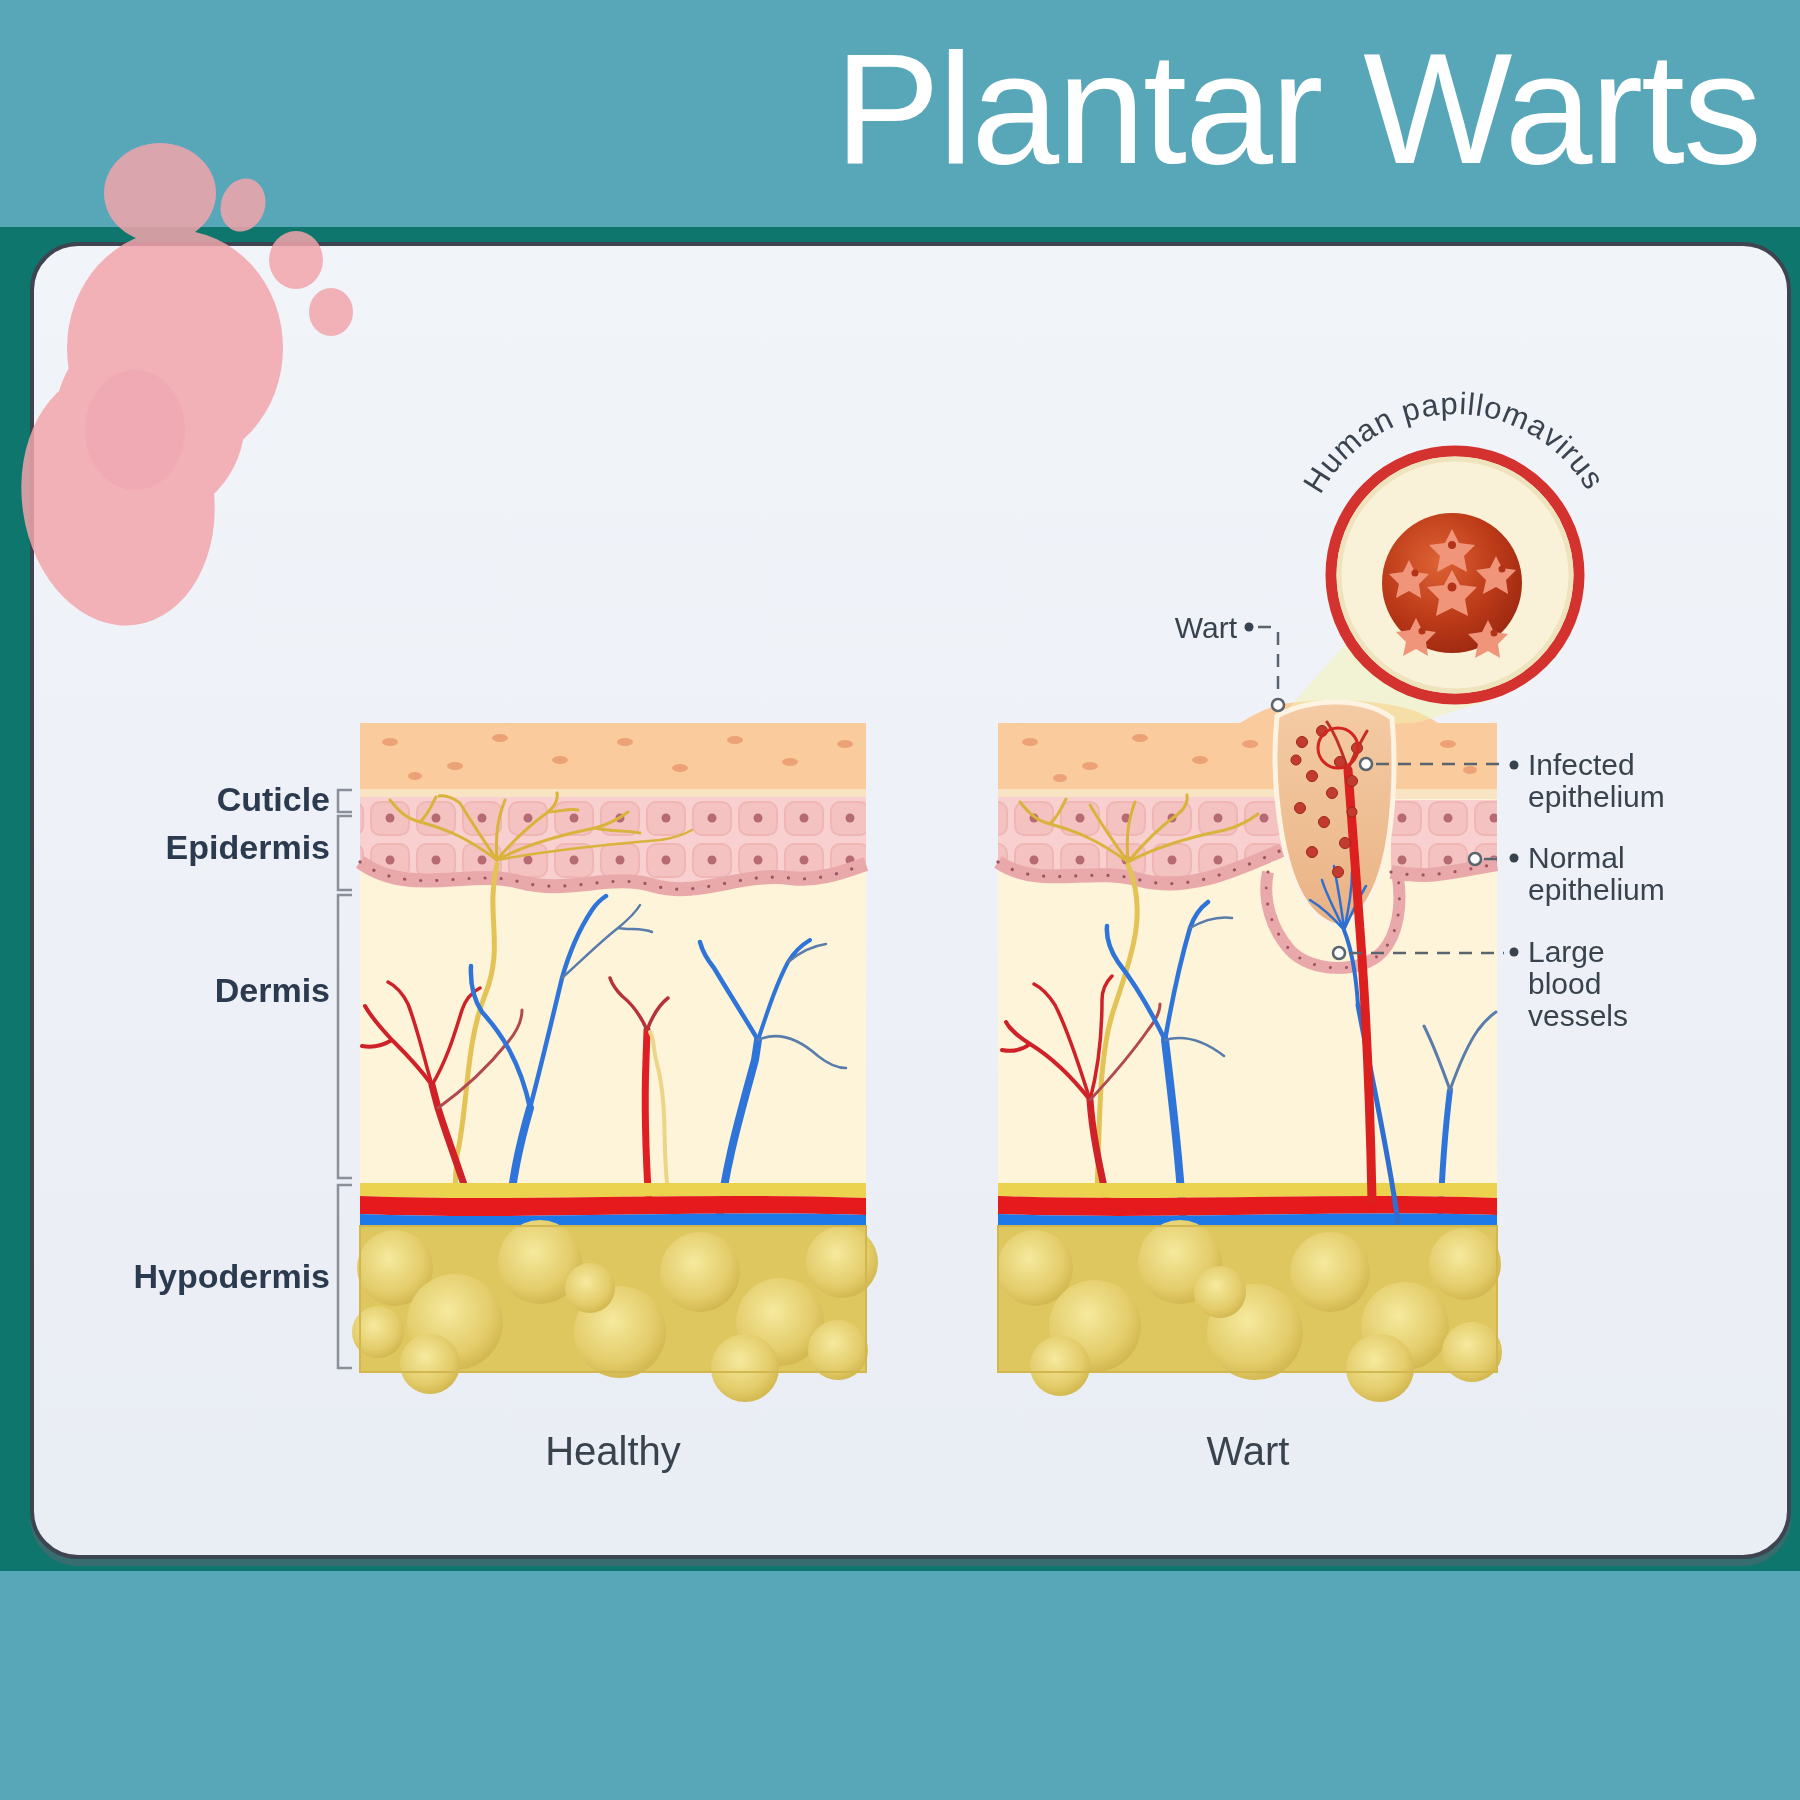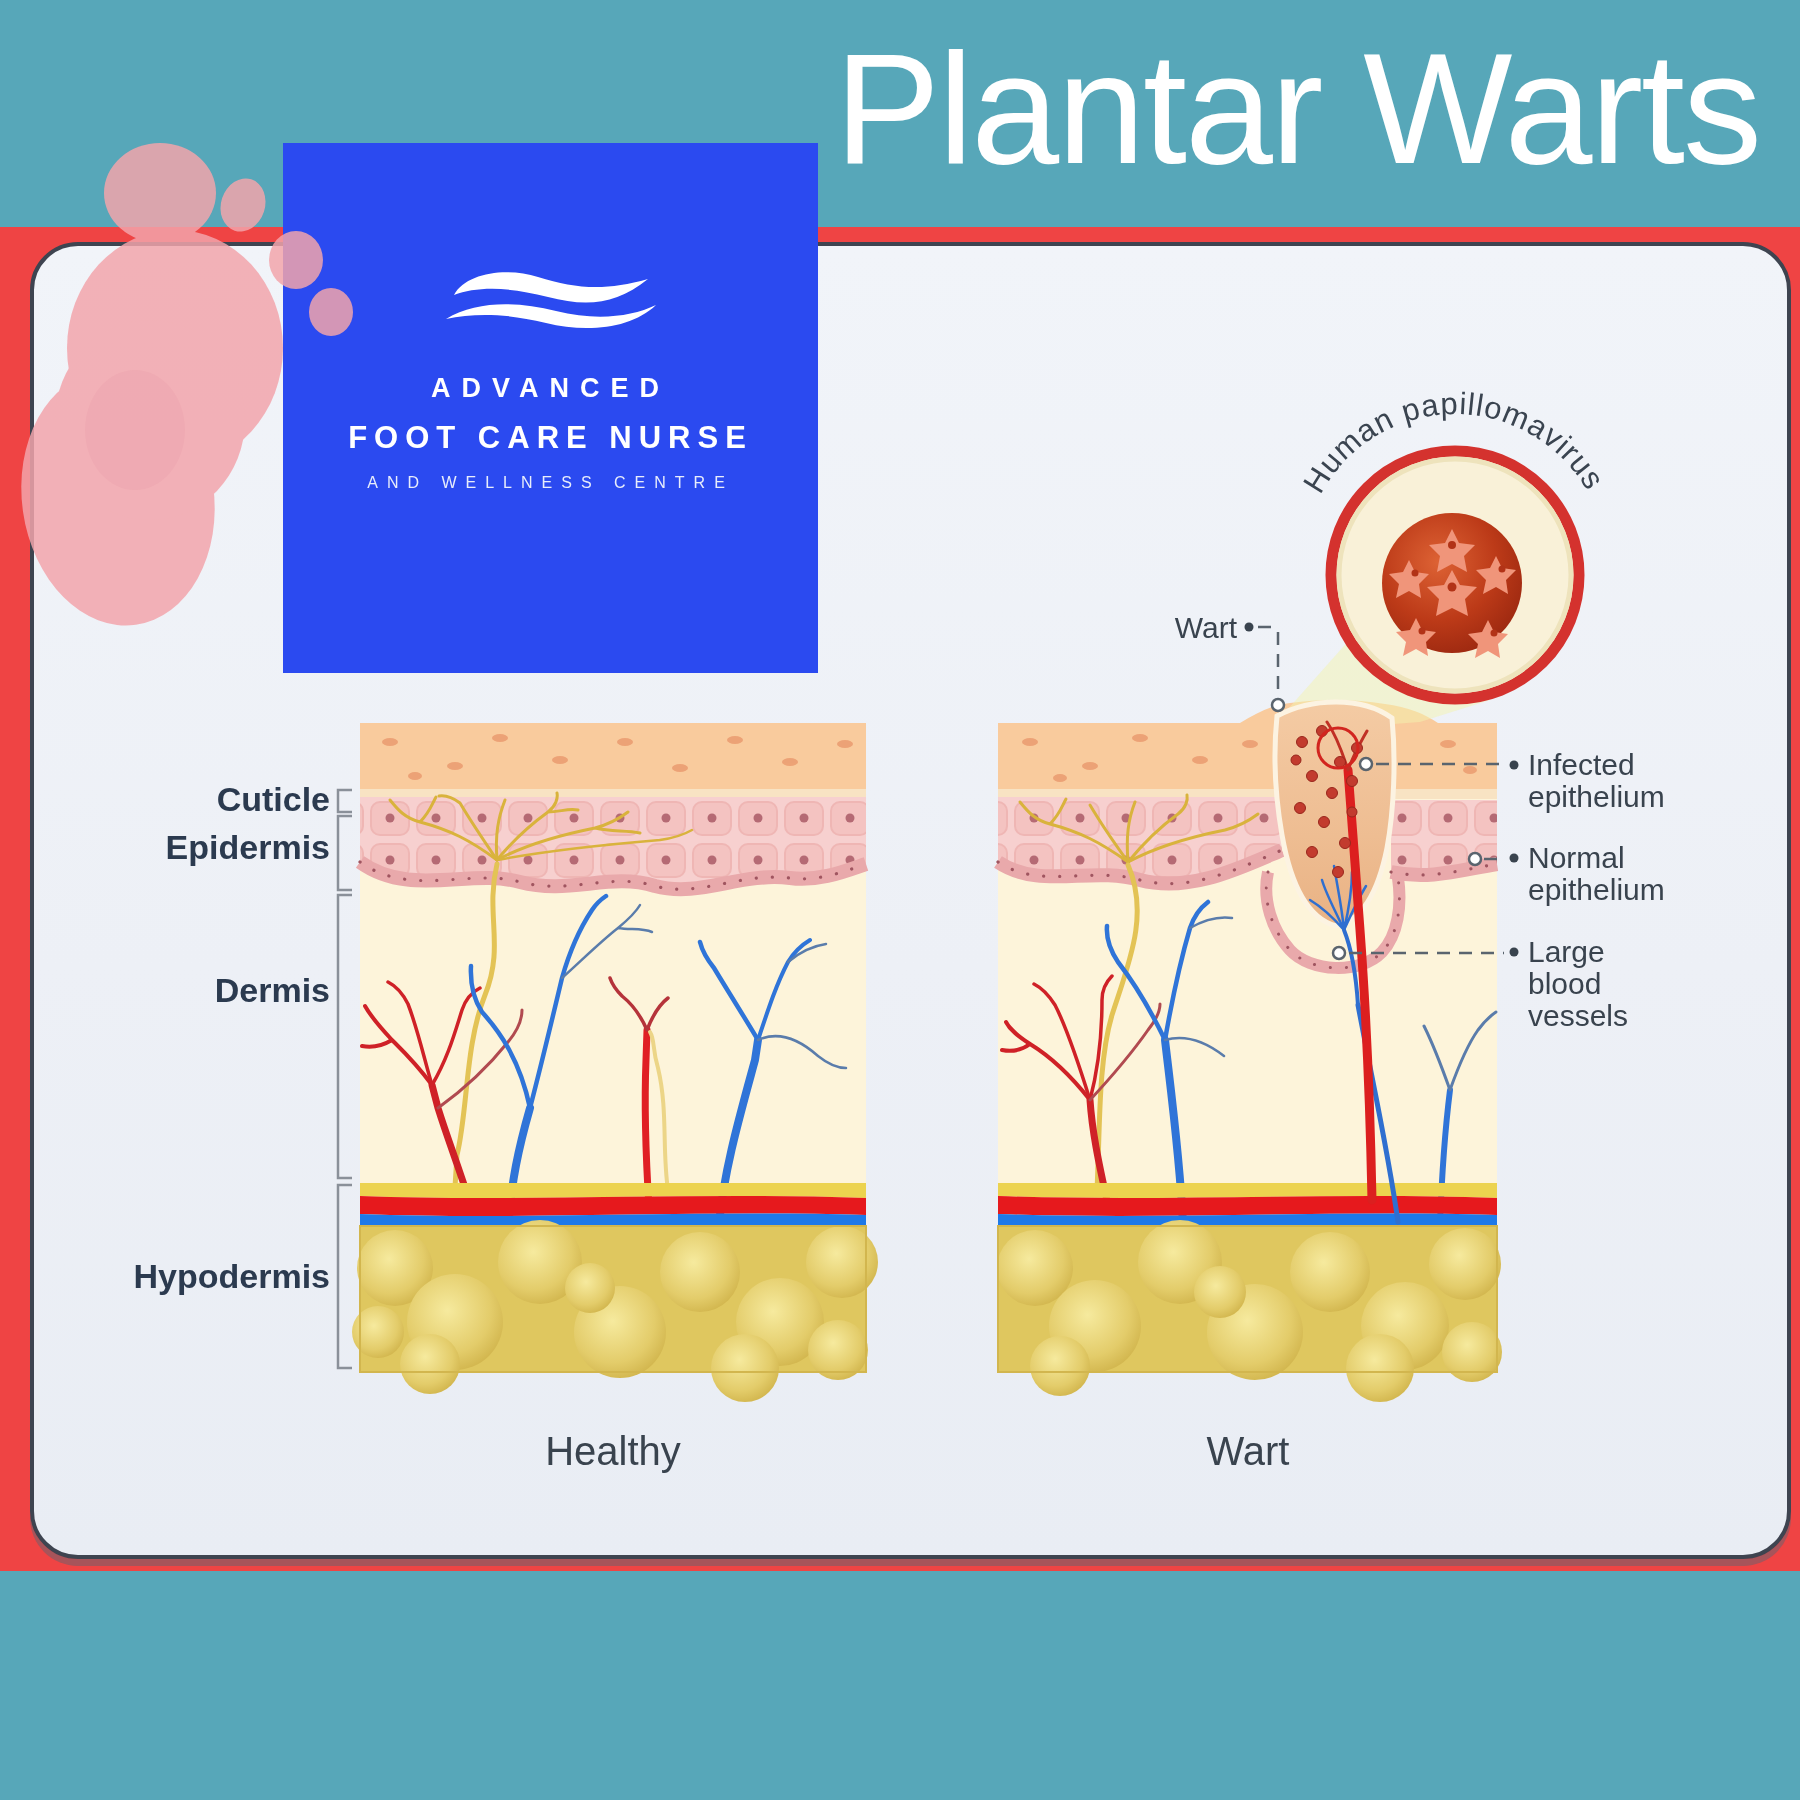--- a/index.html
+++ b/index.html
@@ -1,16 +1,16 @@
 <!DOCTYPE html>
 <html><head>
 <meta charset="utf-8">
 <style>
   html,body{margin:0;padding:0;background:#ffffff;}
-  .stage{position:relative;width:1800px;height:1800px;overflow:hidden;background:#ef4444;
+  .stage{position:relative;width:1800px;height:1800px;overflow:hidden;background:#0f766e;
          font-family:"Liberation Sans",sans-serif;}
   .band{position:absolute;left:0;width:1800px;background:#57a7b9;}
   .band.top{top:0;height:227px;}
   .band.bottom{top:1571px;height:229px;}
   .page-title{position:absolute;top:18px;right:40px;color:#ffffff;font-size:158px;
               font-weight:400;letter-spacing:-2px;white-space:nowrap;z-index:6;}
   .panel{position:absolute;left:30px;top:242px;width:1753px;height:1309px;
          background:linear-gradient(180deg,#f1f4f9 0%,#edf0f6 55%,#e9edf4 100%);
          border:4px solid #3e4450;border-radius:48px;
          box-shadow:0 7px 0 rgba(95,100,112,.5);z-index:1;}
@@ -36,29 +36,20 @@
 
 <div class="stage">
 
   <div class="band top"></div>
   <div class="band bottom"></div>
 
   <div class="page-title">Plantar Warts</div>
 
   <div class="panel"></div>
 
-  <div class="logo-box">
-    <svg class="logo-wave" viewBox="0 0 230 80">
-      <path d="M18,34 C30,12 70,6 102,16 C140,28 170,30 212,18 C180,44 150,46 112,36 C70,25 40,26 18,34 Z" fill="#ffffff"></path>
-      <path d="M10,58 C40,40 80,40 120,50 C160,60 195,56 220,44 C195,68 150,72 110,62 C70,52 38,52 10,58 Z" fill="#ffffff"></path>
-    </svg>
-    <div class="logo-l1">ADVANCED</div>
-    <div class="logo-l2">FOOT CARE NURSE</div>
-    <div class="logo-l3">AND WELLNESS CENTRE</div>
-  </div>
 
   <svg class="footprint" viewBox="0 0 400 530">
     <g fill="#f3a5ac" opacity="0.85">
       <ellipse cx="175" cy="218" rx="108" ry="118"></ellipse>
       <ellipse cx="118" cy="368" rx="96" ry="128" transform="rotate(-8 118 368)"></ellipse>
       <ellipse cx="150" cy="290" rx="95" ry="100"></ellipse>
       <ellipse cx="160" cy="63" rx="56" ry="50"></ellipse>
       <ellipse cx="243" cy="75" rx="22" ry="27" transform="rotate(18 243 75)"></ellipse>
       <ellipse cx="296" cy="130" rx="27" ry="29"></ellipse>
       <ellipse cx="331" cy="182" rx="22" ry="24"></ellipse>

